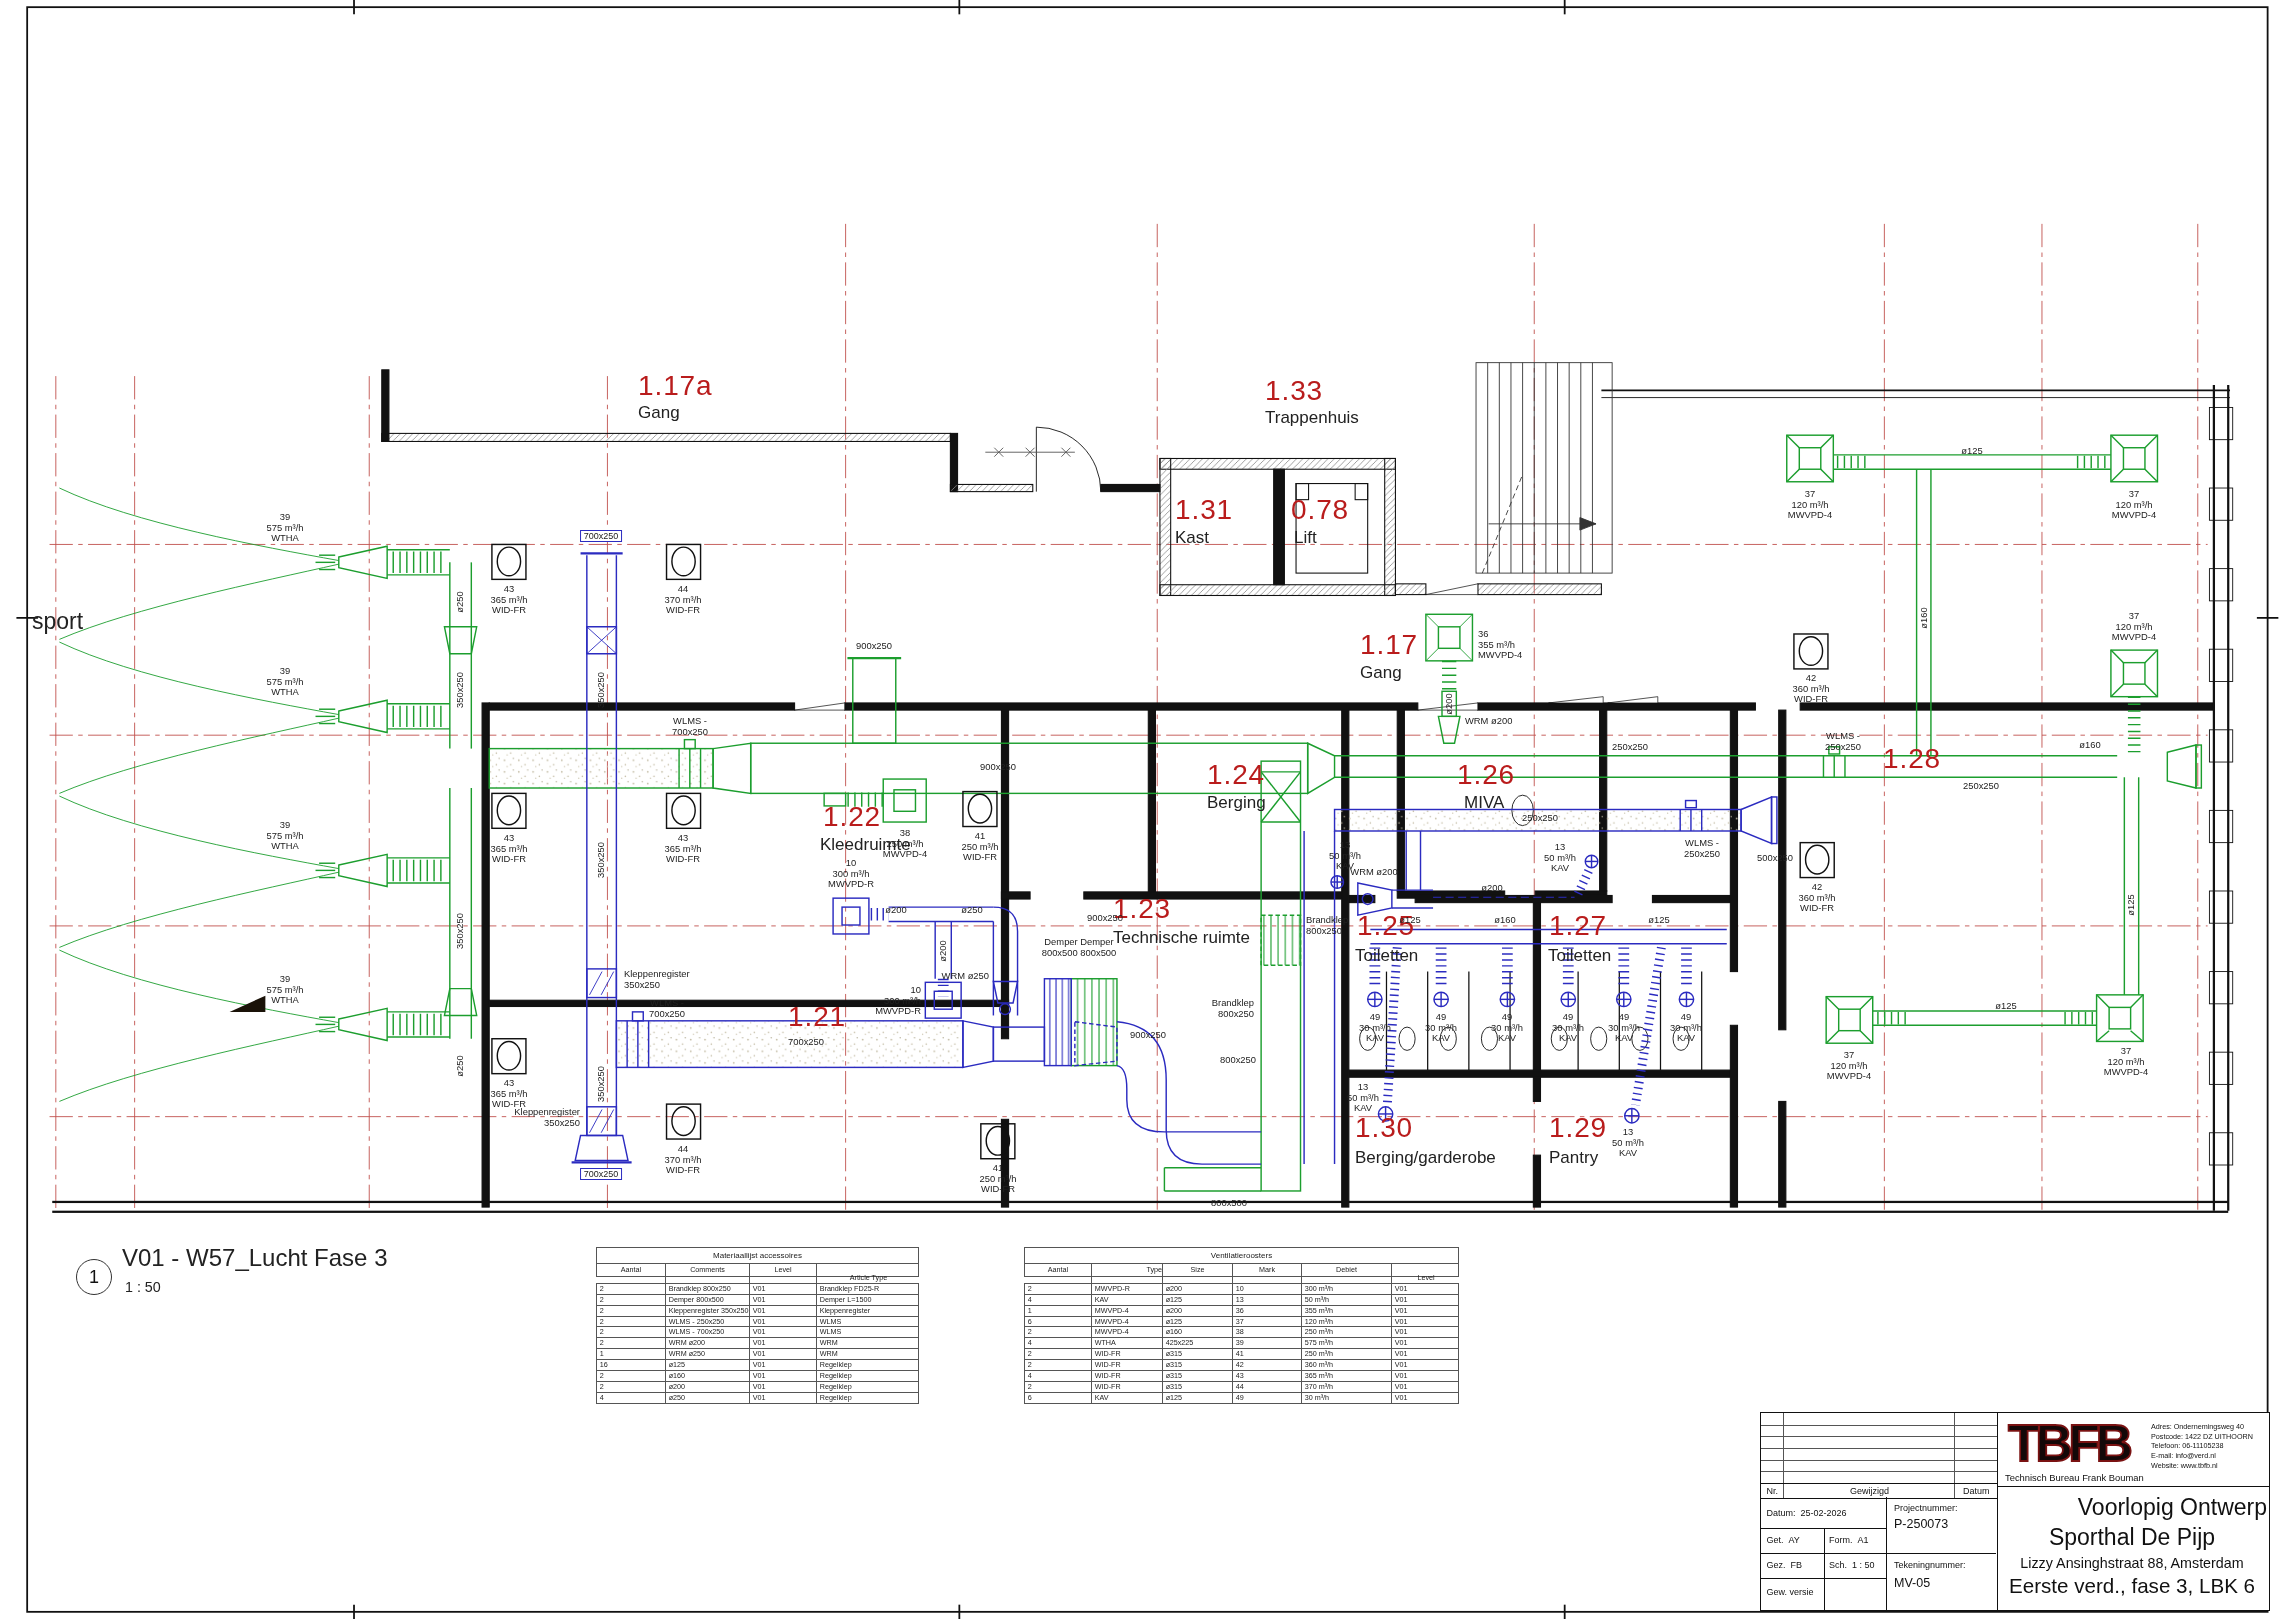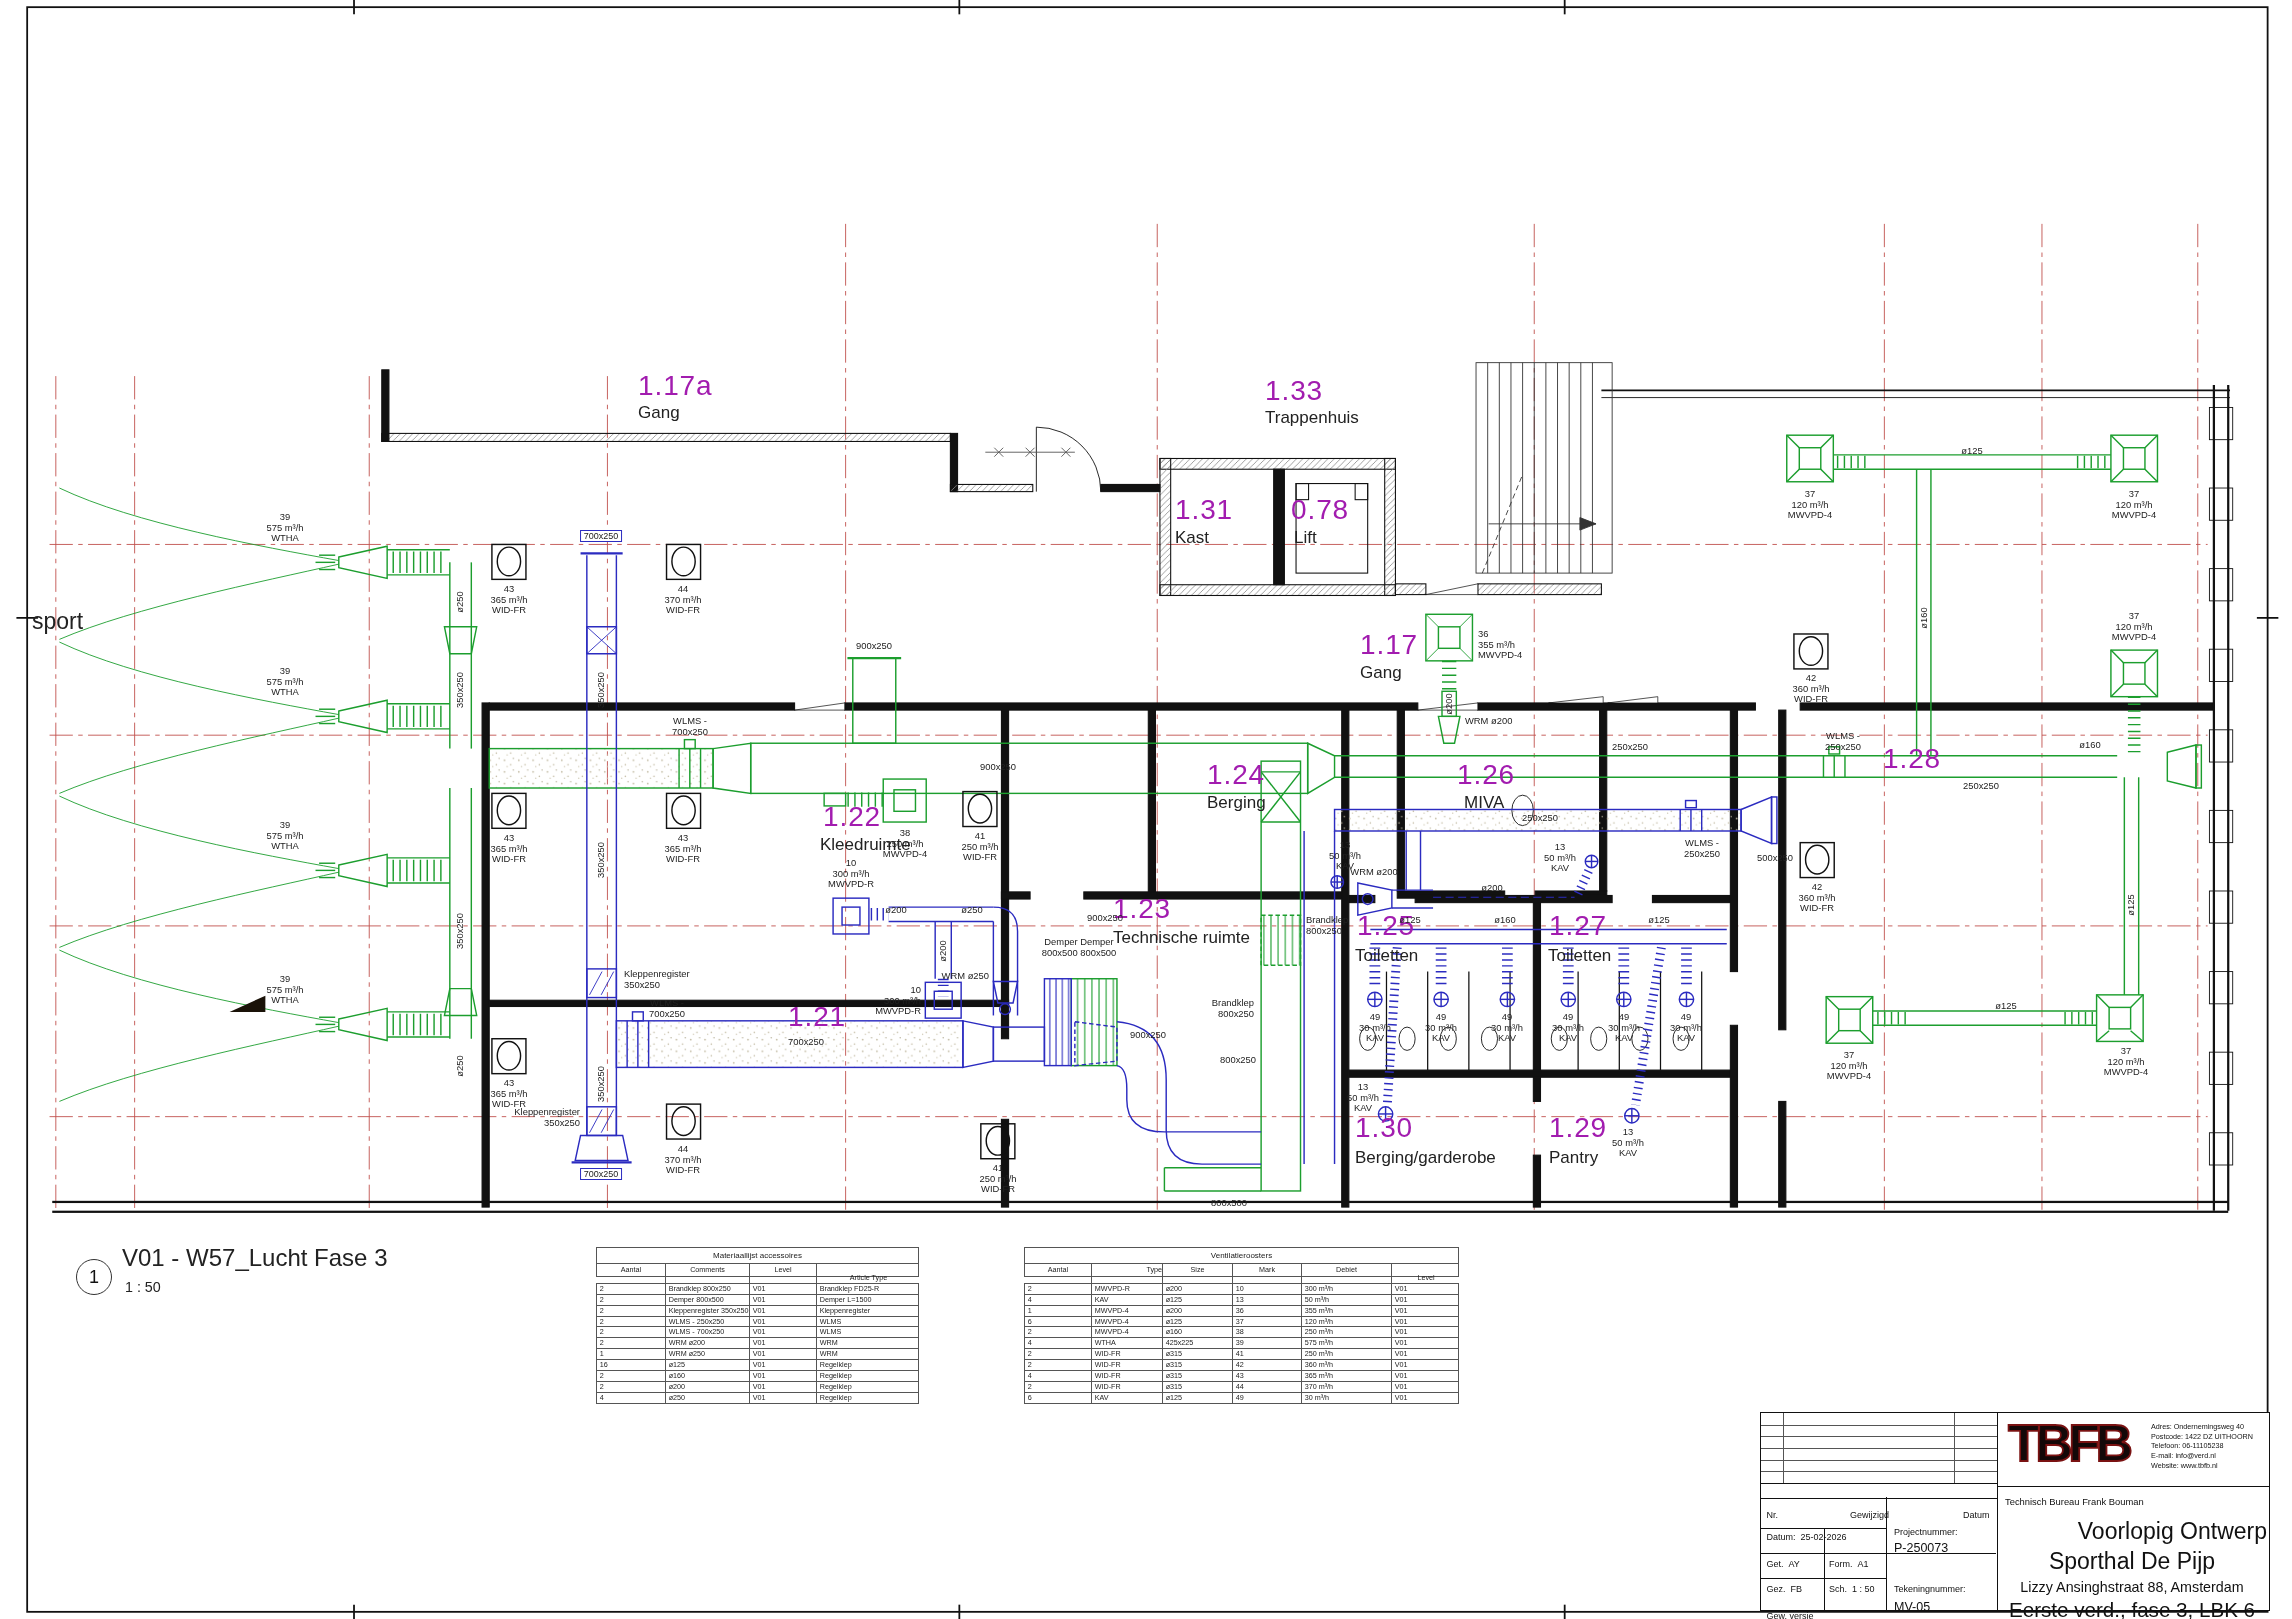--- a/index.html
+++ b/index.html
@@ -4,39 +4,39 @@
 <style>
   html,body{margin:0;padding:0;background:#fff;}
   #sheet{position:relative;width:2293px;height:1619px;background:#fff;overflow:hidden;
          font-family:"Liberation Sans",sans-serif;color:#111;}
   svg{position:absolute;left:0;top:0;}
   .lbl{position:absolute;font-size:9.4px;line-height:1.12;text-align:center;white-space:pre;
        transform:translateX(-50%);color:#222;}
   .la{transform:none;text-align:left;}
   .ra{transform:translateX(-100%);text-align:right;}
   .rot{transform:translate(-50%,-50%) rotate(-90deg);}
-  .big{font-size:28px;color:#a21caf;letter-spacing:0.9px;}
+  .big{font-size:28px;color:#b91c1c;letter-spacing:0.9px;}
   .med{font-size:17px;}
   .boxed{border:0.9px solid #2b2bc0;padding:0 2.7px;background:#fff;font-size:9px;}
   
   .tbl{position:absolute;font-size:7.2px;color:#222;}
   .tbl .title{border:0.9px solid #555;border-bottom:none;text-align:center;font-size:8px;
       height:15px;line-height:15px;background:#fff;}
   .tbl .hdr{display:grid;border:0.9px solid #555;height:11.6px;line-height:11.6px;text-align:center;}
   .tbl .hdr div{border-right:0.9px solid #555;}
   .tbl .hdr div:last-child{border-right:none;margin-top:8px;}
   .tbl .body{margin-top:6.3px;border:0.9px solid #555;border-bottom:none;}
   .trow{display:grid;height:9.9px;line-height:9.9px;border-bottom:0.9px solid #555;background:#fff;}
   .trow div{border-right:0.9px solid #555;padding-left:2.7px;overflow:hidden;}
   .trow div:last-child{border-right:none;}
   .t1 .hdr,.t1 .trow{grid-template-columns:69px 84px 67px 103px;}
   .t2 .hdr,.t2 .trow{grid-template-columns:67px 71px 70px 69px 90px 68px;}
   
   .tb{position:absolute;border:1.4px solid #111;background:#fff;}
-  .cell{position:absolute;font-size:9px;color:#111;margin-top:24px;}
+  .cell{position:absolute;font-size:9px;color:#111;}
   .logo{font-weight:900;font-size:52px;letter-spacing:-4.5px;color:#140808;
         -webkit-text-stroke:1.8px #7a1212;line-height:1;}
   .vt-circle{position:absolute;width:34px;height:34px;border:1.3px solid #333;border-radius:50%;
       text-align:center;line-height:34px;font-size:18px;}
 </style>
 </head>
 <body>
 <div id="sheet">
 
 <svg width="2293" height="1619" viewBox="0 0 2560 1808">

